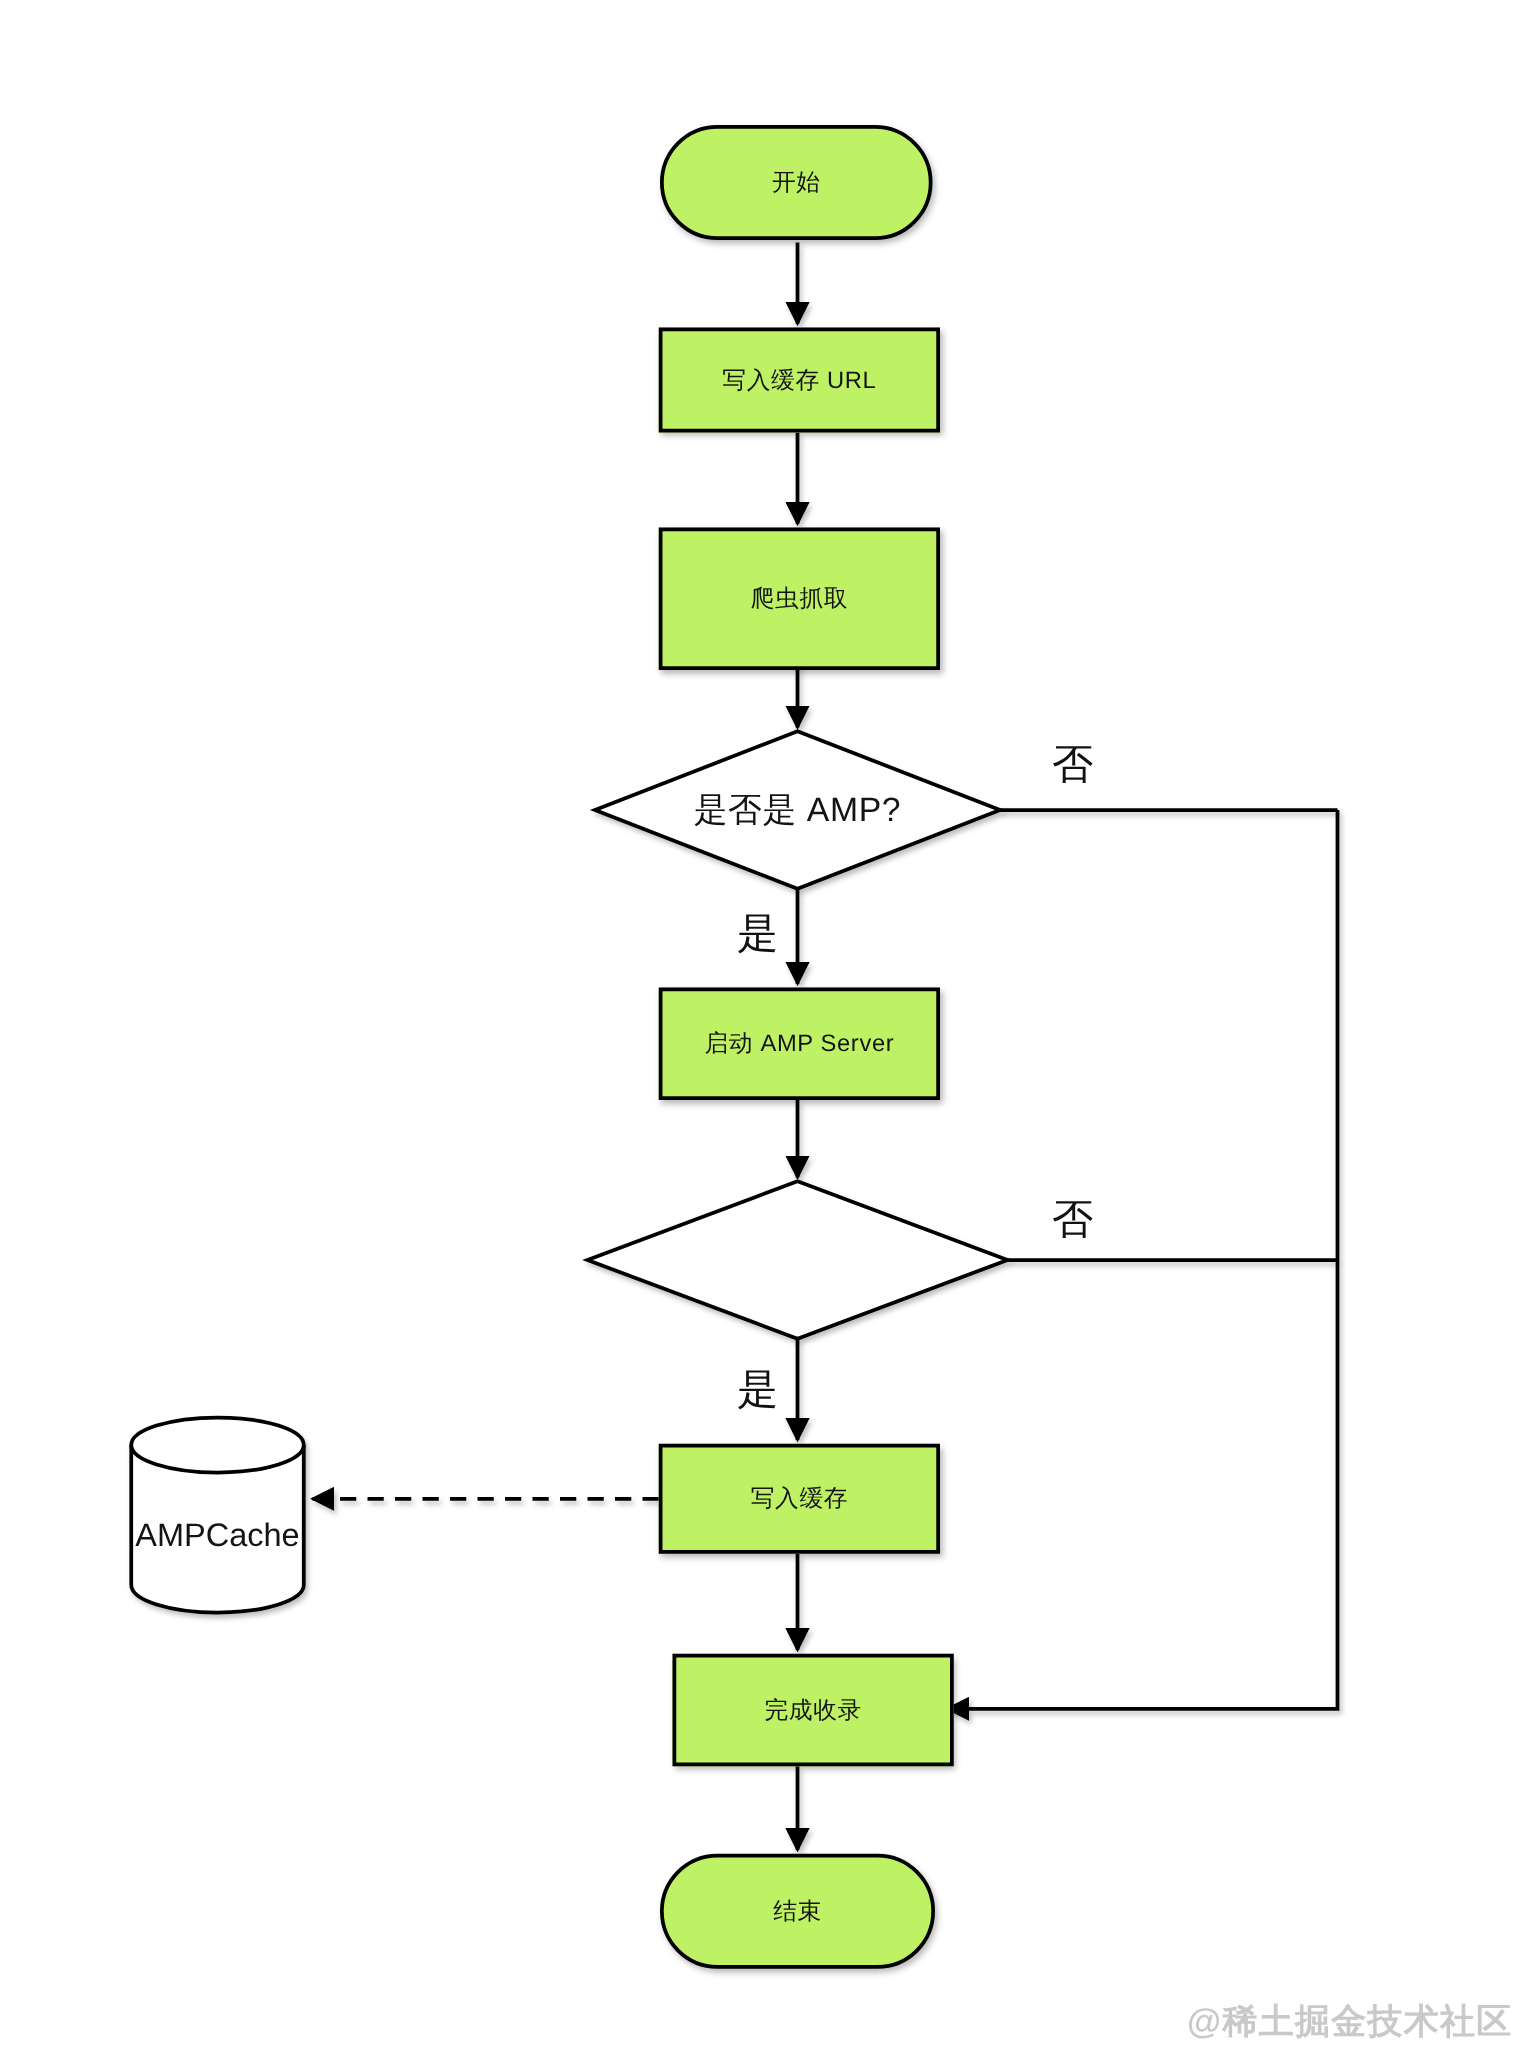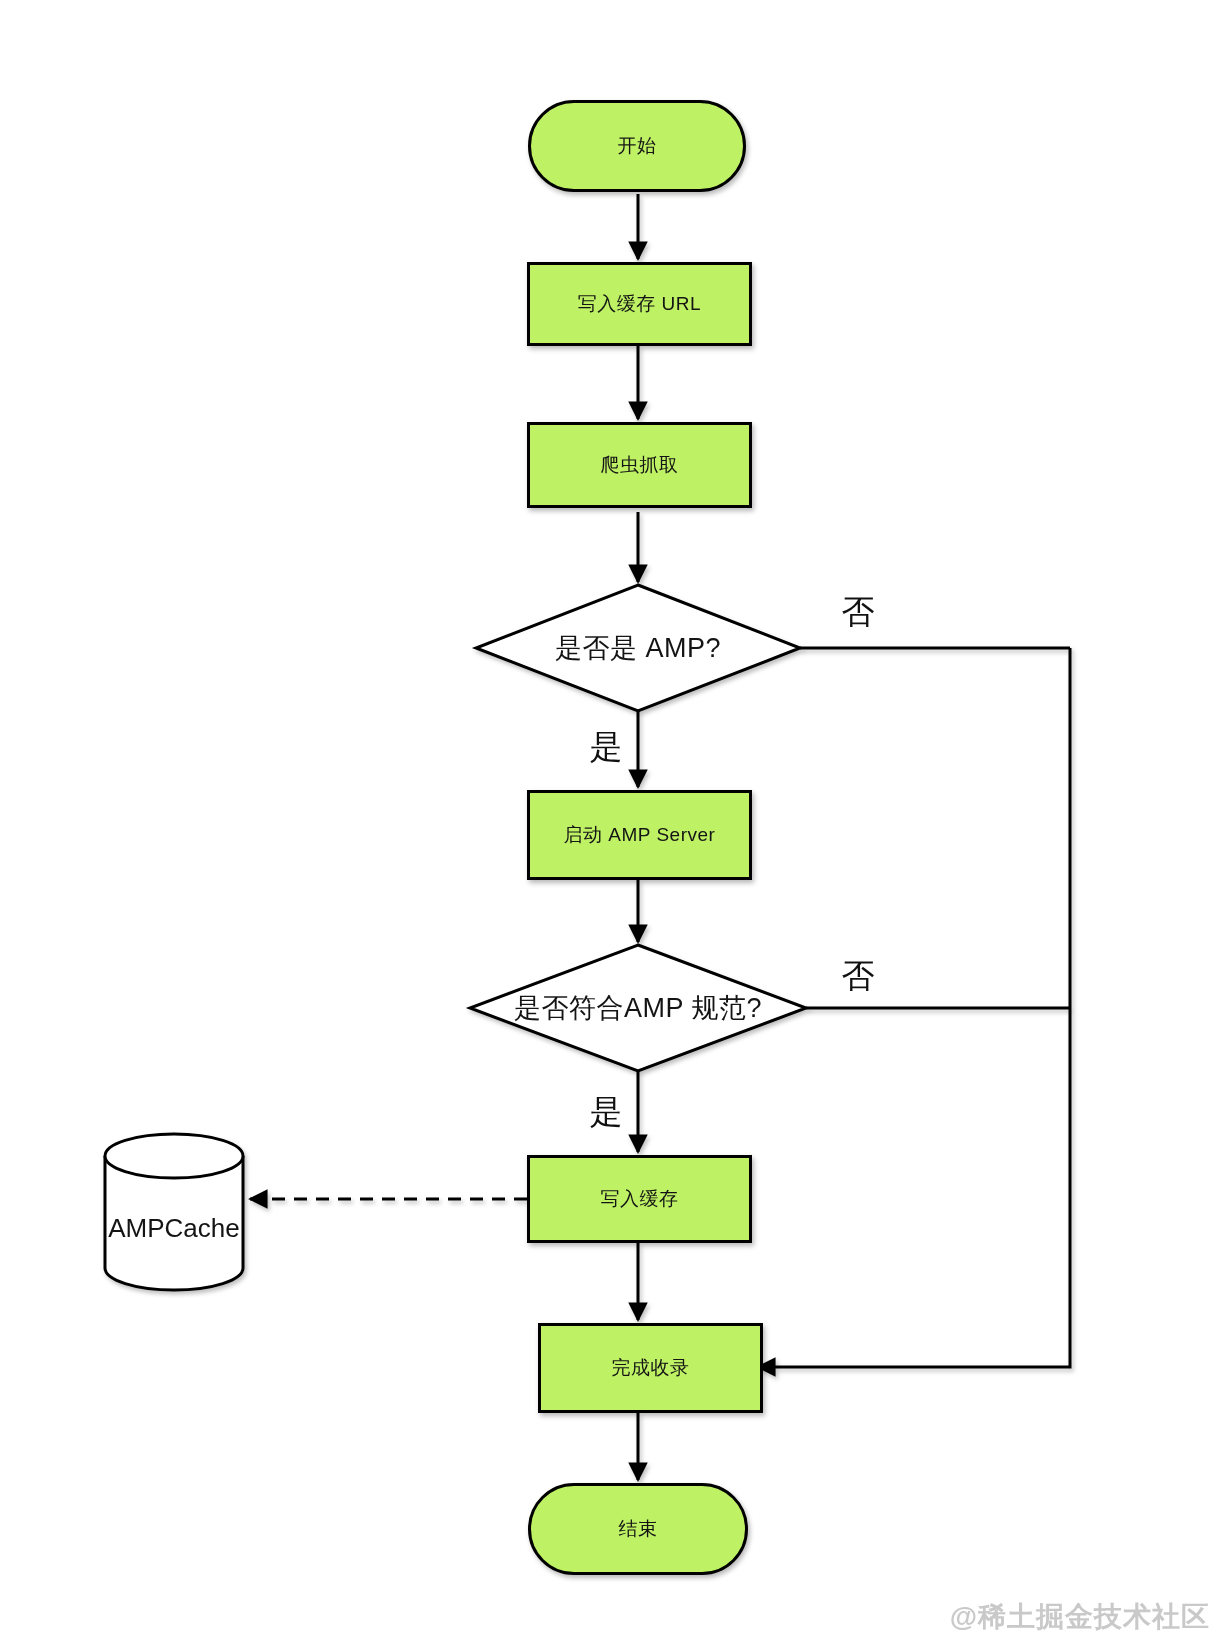--- a/index.html
+++ b/index.html
@@ -76,27 +76,26 @@
     <g stroke="#000" stroke-width="3" fill="#fff" filter="url(#ds)">
       <path d="M105,1156 L105,1268 A69,22 0 0 0 243,1268 L243,1156"></path>
       <ellipse cx="174" cy="1156" rx="69" ry="22"></ellipse>
     </g>
   </svg>
 
   <div class="node terminator" style="left:528px; top:100px; width:218px; height:92px;">开始</div>
 
   <div class="node" style="left:527px; top:262px; width:225px; height:84px;">写入缓存 URL</div>
 
-  <div class="node" style="left:527px; top:422px; width:225px; height:86px;">爬虫抓取</div>
+  <div class="node" style="left:527px; top:422px; width:225px; height:114px;">爬虫抓取</div>
 
   <div class="overlay-label" style="left:488px; top:618px; width:300px; height:60px;">是否是 AMP?</div>
 
   <div class="node" style="left:527px; top:790px; width:225px; height:90px;">启动 AMP Server</div>
 
-  <div class="overlay-label" style="left:458px; top:978px; width:360px; height:60px;">是否符合AMP 规范?</div>
 
   <div class="cyl-label" style="left:110px; top:1178px; width:128px; height:100px;">
     <span>AMP</span>
     <span>Cache</span>
   </div>
 
   <div class="node" style="left:527px; top:1155px; width:225px; height:88px;">写入缓存</div>
 
   <div class="node" style="left:538px; top:1323px; width:225px; height:90px;">完成收录</div>
 

